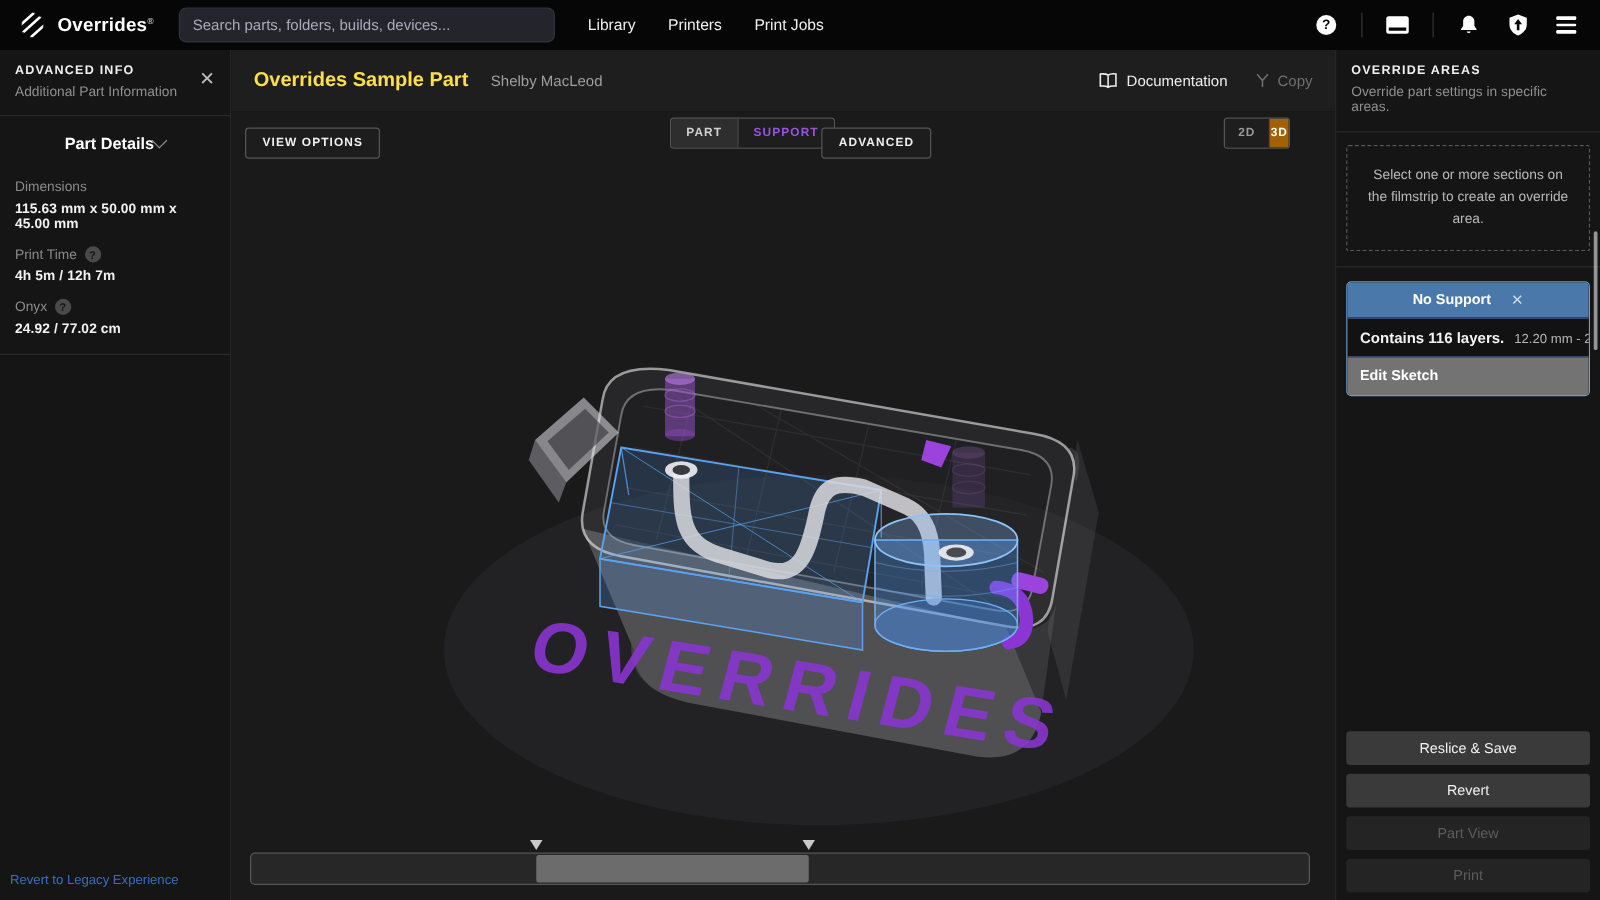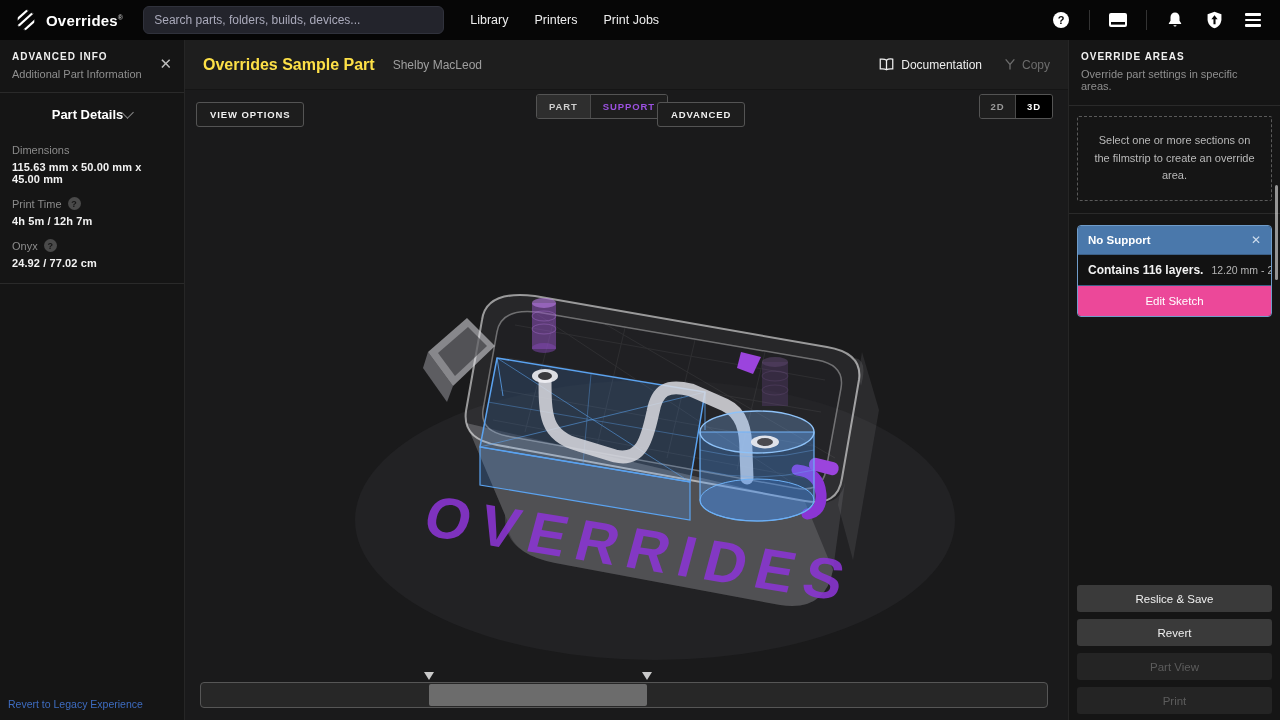--- a/index.html
+++ b/index.html
@@ -57,40 +57,40 @@
   .vo-btn, .adv-btn { position:absolute; top:12px; height:25px; display:flex; align-items:center; padding:0 13px; border:1px solid #545454; border-radius:3px; background:#1d1d1d; font-size:9.5px; font-weight:bold; letter-spacing:.9px; color:#f0f0f0; cursor:pointer; }
   .vo-btn { left:11px; }
   .seg-group { position:absolute; top:4px; display:flex; border:1px solid #545454; border-radius:3px; overflow:hidden; height:25px; }
   .seg { display:flex; align-items:center; justify-content:center; font-size:9.5px; font-weight:bold; letter-spacing:.9px; cursor:pointer; padding:0 12px; }
   .mode-group { left:351px; }
   .seg-part { background:#2e2e2e; color:#cfcfcf; border-right:1px solid #4a4a4a; }
   .seg-support { background:#1e1e1e; color:#9b51e0; }
   .adv-btn { left:472px; }
   .dim-group { left:794px; }
   .seg-2d { background:#1e1e1e; color:#9a9a9a; border-right:1px solid #4a4a4a; width:36px; padding:0; }
-  .seg-3d { background:#000000; color:#fff; width:36px; padding:0; }
+  .seg-3d { background:#a16207; color:#fff; width:15px; padding:0; }
 
   .filmstrip { position:absolute; left:15px; top:592px; width:848px; height:26px; background:#272727; border:1px solid #565656; border-radius:4px; cursor:pointer; }
   .fs-selected { position:absolute; left:228px; top:1px; width:218px; height:22px; background:#6c6c6c; border-radius:2px; }
   .fs-marker { position:absolute; top:-11px; width:0; height:0; border-left:5px solid transparent; border-right:5px solid transparent; border-top:8px solid #c9c9c9; cursor:grab; }
   .fs-m1 { left:223px; } .fs-m2 { left:441px; }
 
   
   .right-panel { width:212px; background:#151515; border-left:1px solid #262626; display:flex; flex-direction:column; position:relative; }
   .rp-header { padding:11px 12px 13px; border-bottom:1px solid #2a2a2a; }
   .instruction-box { margin:10px 8px 12px; border:1px dashed #5a5a5a; border-radius:2px; padding:15px 14px; font-size:11px; line-height:1.6; color:#b9b9b9; text-align:center; }
   .rp-div { height:0; border-bottom:1px solid #2a2a2a; }
   .override-card { margin:11px 8px 0; border:1px solid #6f9cc9; border-radius:4px; overflow:hidden; }
-  .oc-head { background:#4a78ab; padding:8px 10px; display:flex; align-items:center; justify-content:space-between;gap:16px; }
+  .oc-head { background:#4a78ab; padding:8px 10px; display:flex; align-items:center; justify-content:center;gap:16px; }
   .oc-title { font-size:11.5px; font-weight:bold; color:#fff; }
   .oc-close { color:#cfdded; font-size:12px; cursor:pointer; line-height:1; }
   .oc-body { background:#121212; padding:8px 10px; display:flex; align-items:baseline; gap:8px; border-top:1px solid #3c5f86; border-bottom:1px solid #3c5f86; }
   .oc-layers { font-size:12px; font-weight:bold; color:#f2f2f2; white-space:nowrap; }
   .oc-range { font-size:10.5px; color:#b5b5b5; white-space:nowrap; }
-  .oc-edit { background:#ec4899; padding:9px 10px; text-align:center; font-size:11.5px; font-weight:normal; color:#fff; cursor:pointer; }
+  .oc-edit { background:#737373; padding:9px 10px; font-size:11.5px; font-weight:bold; color:#fff; cursor:pointer; }
   .rp-spacer { flex:1; }
   .rp-buttons { padding:0 8px 6px; display:flex; flex-direction:column; gap:7px; }
   .rp-btn { height:27px; border-radius:3px; display:flex; align-items:center; justify-content:center; font-size:11.5px; }
   .rp-btn.enabled { background:#3a3a3a; color:#f0f0f0; cursor:pointer; }
   .rp-btn.disabled { background:#242424; color:#5c5c5c; cursor:default; }
   .rp-scroll { position:absolute; right:2px; top:145px; width:3px; height:95px; background:rgba(255,255,255,.55); border-radius:2px; }
 
   svg text { font-family:"Liberation Sans",sans-serif; }
 </style>
 </head>

